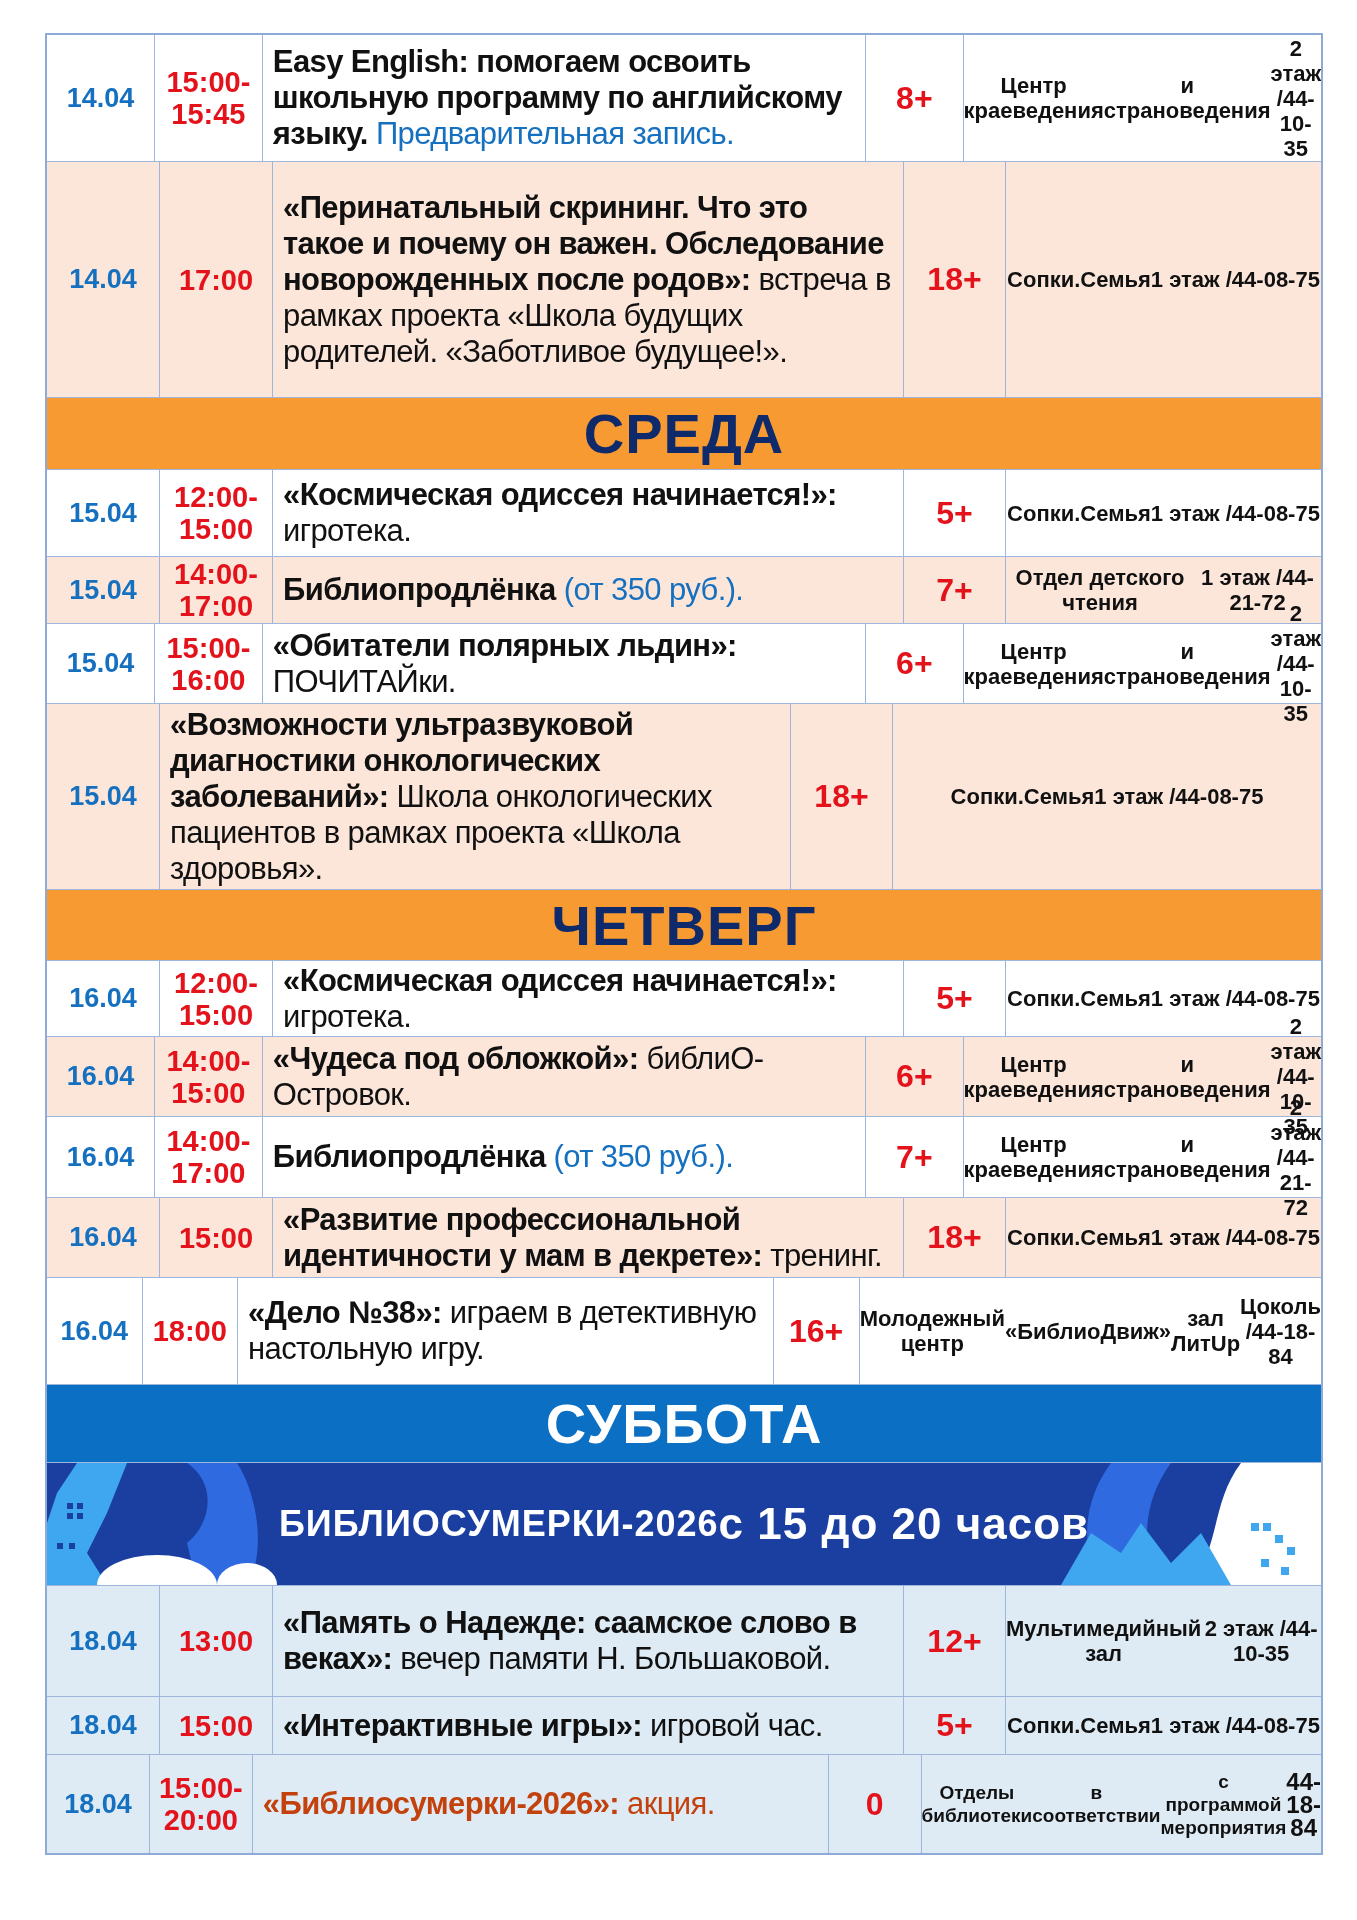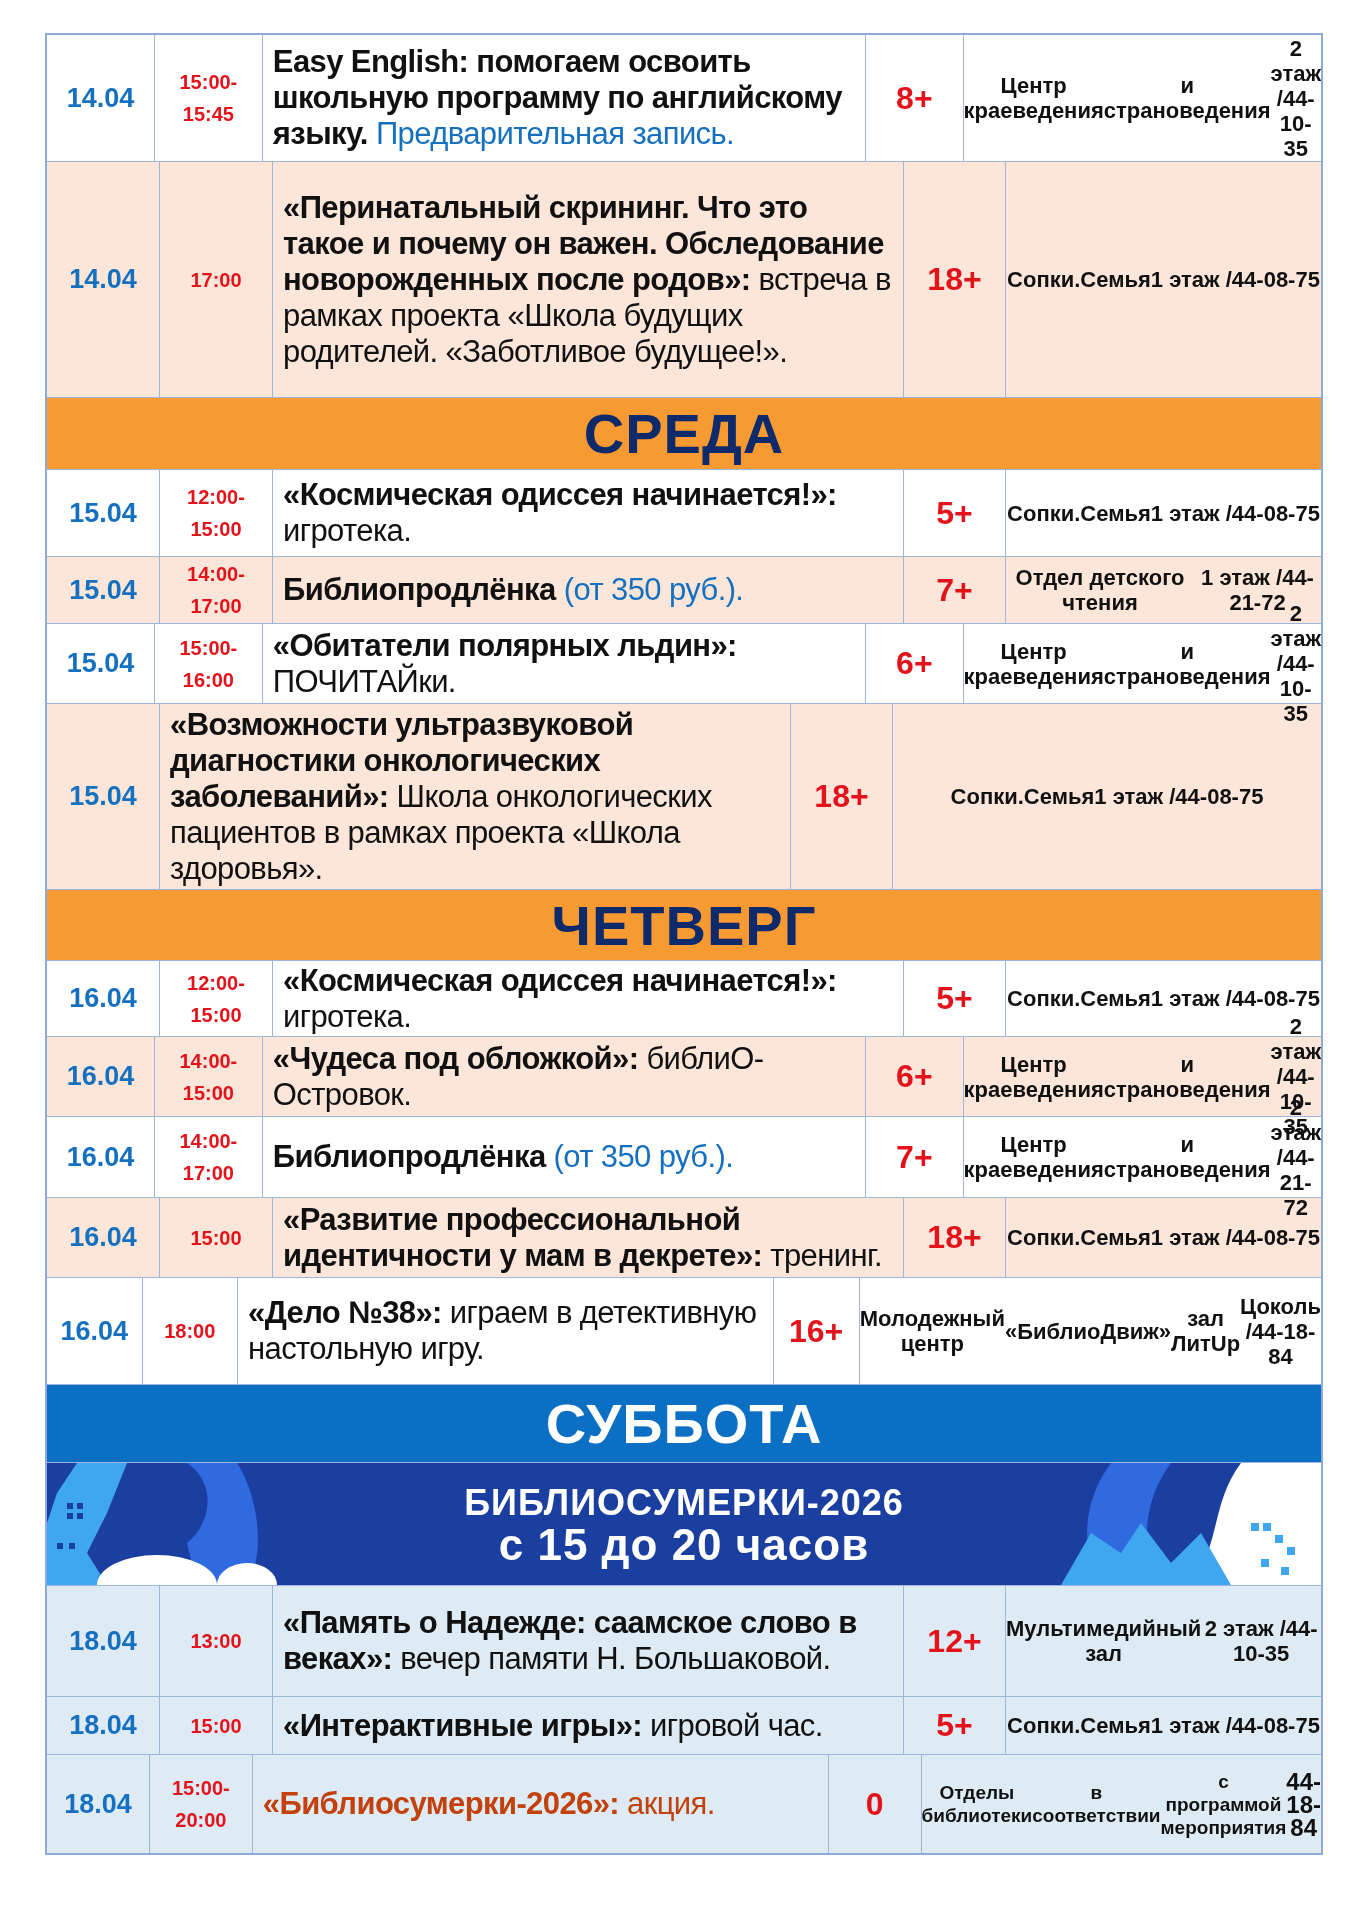--- a/index.html
+++ b/index.html
@@ -8,35 +8,35 @@
   .table { position:absolute; left:45px; top:33px; width:1278px;
            border:2px solid #8eaad6; box-sizing:border-box; }
   .row { display:flex; border-bottom:1px solid #9fb6dc; box-sizing:border-box; }
   .row.white { background:#ffffff; }
   .row.peach { background:#fce6da; }
   .row.lblue { background:#deebf4; }
   .cell { display:flex; align-items:center; justify-content:center; box-sizing:border-box;
           border-right:1px solid #9fb6dc; text-align:center; }
   .cell:last-child { border-right:none; }
   .c-date { width:113px; color:#1570bf; font-weight:bold; font-size:27px; }
-  .c-time { width:113px; color:#e3121b; font-weight:bold; font-size:20px; line-height:32px; flex-direction:column; }
+  .c-time { width:113px; color:#e3121b; font-weight:bold; font-size:29px; line-height:32px; flex-direction:column; }
   .c-title { width:631px; justify-content:flex-start; text-align:left; padding:0 8px 0 10px;
              font-size:31px; line-height:36px; color:#111; letter-spacing:-0.6px; }
   .c-title .b { font-weight:bold; }
   .c-title .note { color:#1570bf; font-weight:normal; }
   .c-title .dk { color:#163a8a; }
   .c-age { width:102px; color:#e3121b; font-weight:bold; font-size:32px; }
   .c-loc { flex:1; font-weight:bold; font-size:22px; line-height:25px; color:#111; }
   .c-loc.small { font-size:19px; line-height:23px; }
   .day { display:flex; align-items:center; justify-content:center; font-weight:bold;
          font-size:56px; letter-spacing:1px; border-bottom:1px solid #9fb6dc; }
   .day.orange { background:#f79a32; color:#0f2a6b; }
   .day.blue { background:#0b6fc4; color:#ffffff; }
   .banner { position:relative; height:122px; background:#1b3fa0; overflow:hidden;
-            display:flex; flex-direction:column; align-items:center; justify-content:center;
+            display:flex; flex-direction:row; align-items:center; justify-content:center;
             color:#ffffff; font-weight:bold; border-bottom:1px solid #9fb6dc; }
   .banner .t1 { font-size:36px; line-height:42px; letter-spacing:1px; position:relative; z-index:2; }
   .banner .t2 { font-size:44px; line-height:42px; letter-spacing:1px; position:relative; z-index:2; }
   .banner svg { position:absolute; top:0; height:100%; }
 </style>
 </head>
 <body>
 
 <div class="table">
 

